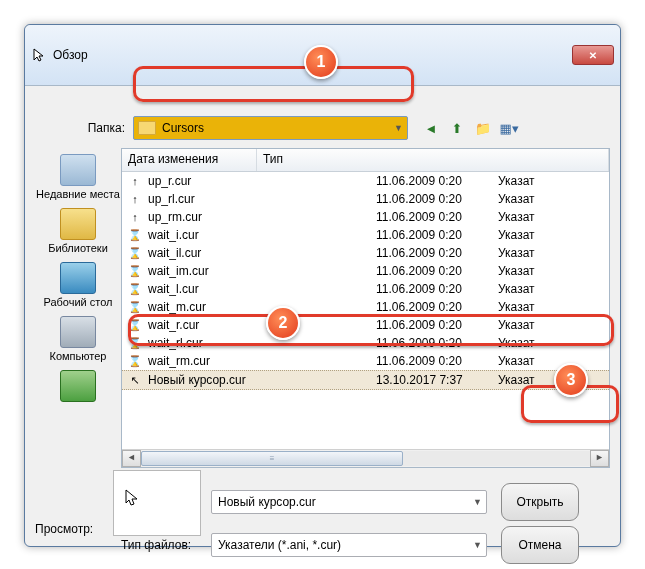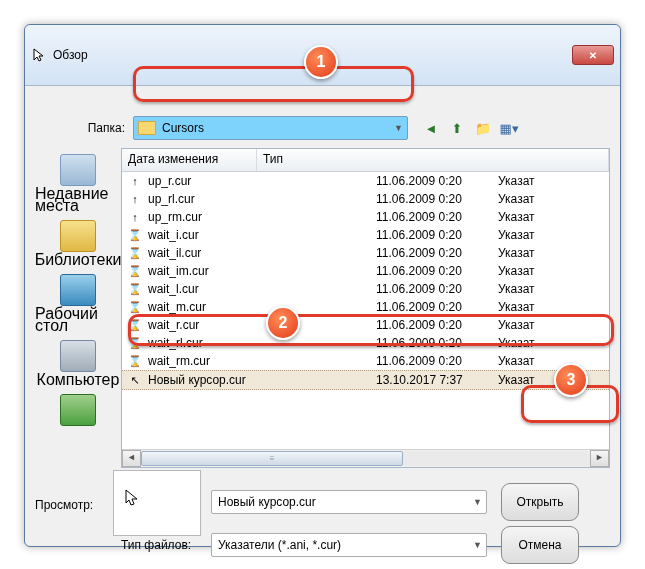--- a/index.html
+++ b/index.html
@@ -4,30 +4,30 @@
 <style>
 body{margin:0;font-family:"Segoe UI",Tahoma,sans-serif;font-size:12px;background:#fff;width:645px;height:569px;position:relative}
 .window{position:absolute;left:24px;top:24px;width:595px;height:521px;border:1px solid #5a7aa0;border-radius:6px;background:#f0f0f0;box-shadow:0 0 8px rgba(0,0,0,0.3)}
 .titlebar{height:28px;background:linear-gradient(#eef4fb,#d3e3f5);border-bottom:1px solid #a8b8c8;border-radius:6px 6px 0 0;display:flex;align-items:center;padding:16px 6px}
 .title-icon{width:16px;height:16px;margin-right:6px}
 .title{flex:1;color:#000}
 .close-btn{width:40px;height:18px;background:linear-gradient(#e89a95,#c84940);border:1px solid #933;border-radius:3px;display:flex;align-items:center;justify-content:center;color:#fff;font-weight:bold;font-size:10px;cursor:pointer}
 .body{padding:10px 10px 10px 0;display:flex;flex-direction:column;height:calc(100% - 48px)}
 .folder-row{display:flex;align-items:center;margin:20px 0 8px 0;padding-left:22px}
 .folder-label{width:78px;text-align:right;padding-right:8px}
-.folder-combo{width:265px;height:22px;border:1px solid #7a9ac0;border-radius:2px;background:#7dd3fc;display:flex;align-items:center;padding:0 4px;position:relative}
+.folder-combo{width:265px;height:22px;border:1px solid #7a9ac0;border-radius:2px;background:#eab308;display:flex;align-items:center;padding:0 4px;position:relative}
 .folder-combo .fi{width:16px;height:12px;background:#f7d873;border:1px solid #d4a93c;border-radius:1px;margin-right:6px}
 .folder-combo .dd{position:absolute;right:4px;font-size:9px;color:#555}
 .tb-icons{display:flex;gap:8px;margin-left:14px}
 .tb-icons span{width:18px;height:18px;display:inline-flex;align-items:center;justify-content:center;font-size:13px;cursor:pointer}
 .main-row{display:flex;flex:1;min-height:0;padding-left:10px}
 .places{width:86px;display:flex;flex-direction:column;align-items:center;gap:4px;padding-top:4px}
 .place{display:flex;flex-direction:column;align-items:center;cursor:pointer;padding:2px 0}
 .place .pi{width:34px;height:30px;border-radius:3px;margin-bottom:2px}
-.place .pl{font-size:16px;text-align:left;line-height:12px}
+.place .pl{font-size:11px;text-align:right;line-height:12px}
 .pi-recent{background:linear-gradient(#cfe0ef,#9ab8d4);border:1px solid #7a9ac0}
 .pi-desktop{background:linear-gradient(#9ad0ea,#3a8bc0);border:1px solid #2a6a9a}
 .pi-lib{background:linear-gradient(#f7e08c,#e0b845);border:1px solid #c09020}
 .pi-comp{background:linear-gradient(#d8dfe6,#a0acb8);border:1px solid #7888a0}
 .pi-net{background:linear-gradient(#a0d08c,#4ca040);border:1px solid #2a7020}
 .listpane{flex:1;border:1px solid #a8b8c8;background:#fff;display:flex;flex-direction:column;min-width:0}
 .listhdr{height:22px;background:linear-gradient(#fdfdfd,#ebeff4);border-bottom:1px solid #c8d0d8;display:flex;font-size:12px}
 .listhdr>div{border-right:1px solid #d6dce2;padding:3px 6px}
 .col-name{width:248px}
 .col-date{width:122px}
@@ -42,21 +42,21 @@
 .hscroll{height:17px;background:#f0f0f0;border-top:1px solid #d0d0d0;display:flex;align-items:center}
 .hscroll .btn{width:17px;height:15px;background:linear-gradient(#f6f6f6,#dedede);border:1px solid #b0b0b0;font-size:9px;text-align:center;line-height:13px;color:#555}
 .hscroll .track{flex:1;height:15px;background:#eaeaea;position:relative}
 .hscroll .thumb{position:absolute;left:0;width:58%;height:13px;top:0;background:linear-gradient(#f2f5f9,#cfd9e5);border:1px solid #9ab0c8;border-radius:2px;display:flex;align-items:center;justify-content:center;color:#8a9ab0;font-size:8px}
 .fields{margin-top:10px;padding-left:96px}
 .field-row{display:flex;align-items:center;margin:5px 0}
 .field-label{width:90px}
 .combo{height:22px;border:1px solid #abadb3;border-radius:2px;background:#fff;display:flex;align-items:center;padding:0 6px;position:relative;flex:1;max-width:262px}
 .combo .dd{position:absolute;right:4px;font-size:9px;color:#555}
 .btn-std{width:78px;height:38px;margin-left:14px;background:linear-gradient(#f5f5f5,#ddd);border:1px solid #8a8a8a;border-radius:9px;cursor:pointer;font-size:12px}
-.preview{position:absolute;left:10px;bottom:10px;display:flex;align-items:center}
+.preview{position:absolute;left:10px;bottom:10px;display:flex;align-items:flex-end}
 .preview-label{width:78px;text-align:left;padding-top:4px}
 .preview-box{width:86px;height:64px;border:1px solid #b8b8b8;background:#fff;position:relative}
 .preview-box .psr{position:absolute;left:10px;top:18px;font-size:16px}
 .highlight{position:absolute;border:3px solid #e13a2a;border-radius:10px;box-shadow:0 2px 3px rgba(0,0,0,0.3);pointer-events:none}
 .badge{position:absolute;width:30px;height:30px;border-radius:50%;background:radial-gradient(circle at 40% 35%,#ff8d57,#e23a1c);border:2px solid #fff;box-shadow:0 2px 4px rgba(0,0,0,0.4);color:#fff;font-weight:bold;font-size:16px;display:flex;align-items:center;justify-content:center;pointer-events:none}
 </style>
 </head>
 <body>
 
 <div class="window">

